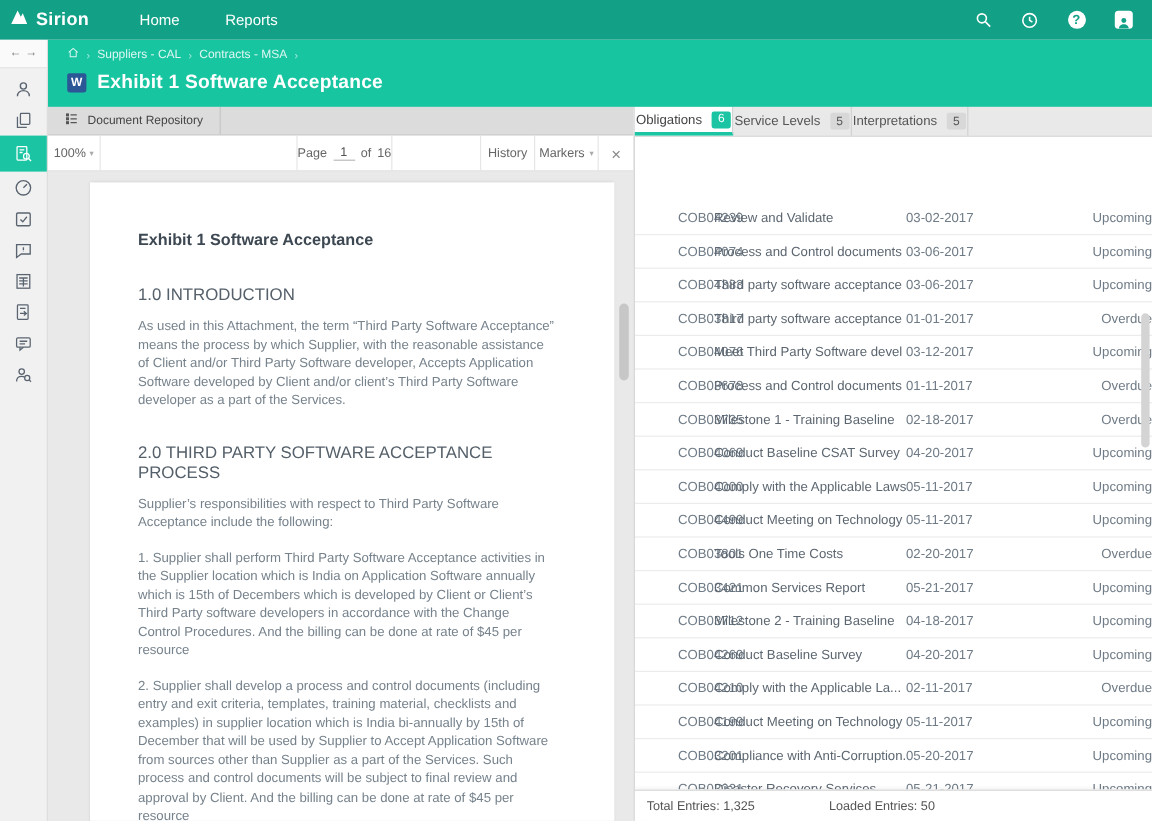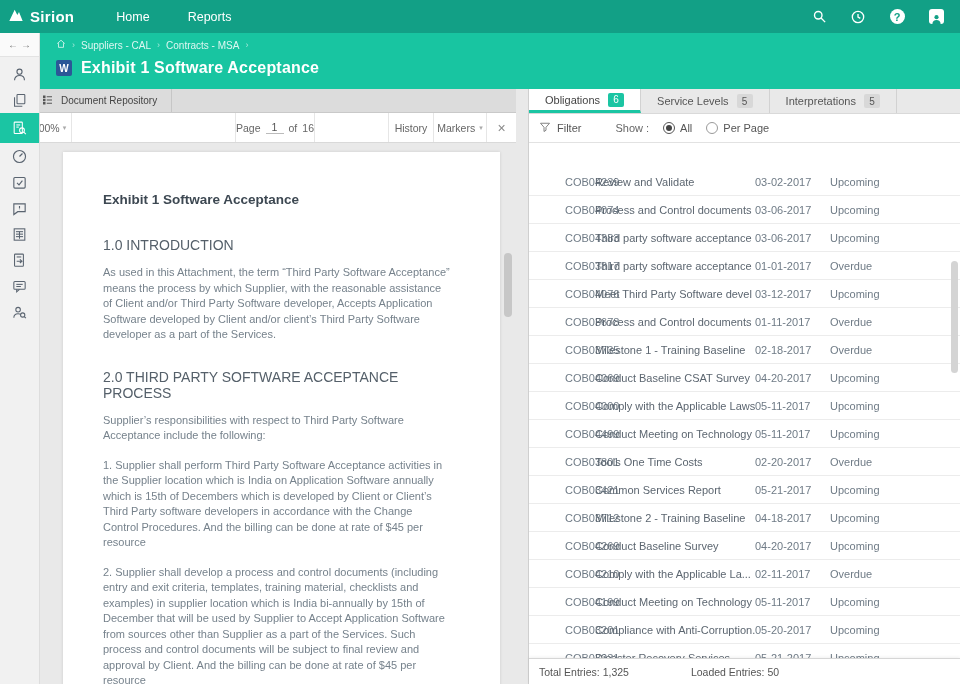--- a/index.html
+++ b/index.html
@@ -27,21 +27,21 @@
   
   .header { position:absolute; top:33px; left:40px; width:920px; height:56px; background:#18c5a1; z-index:10; }
   .breadcrumb { display:flex; align-items:center; gap:6px; padding:6px 0 0 16px; color:rgba(255,255,255,.85); font-size:10px; }
   .crumb { cursor:pointer; }
   .crumb-sep { opacity:.7; font-size:9px; }
   .title-row { display:flex; align-items:center; gap:9px; padding:8px 0 0 16px; }
   .word-icon { width:16px; height:16px; background:#2b5797; border-radius:2px; color:#fff; font-size:10px; font-weight:bold; display:flex; align-items:center; justify-content:center; }
   .page-title { color:#fff; font-size:16px; font-weight:bold; letter-spacing:.2px; }
 
   
-  .doc-panel { position:absolute; top:89px; left:28px; width:488px; bottom:0; background:#e9e9e9; }
+  .doc-panel { position:absolute; top:89px; left:40px; width:488px; bottom:0; background:#e9e9e9; }
   .repo-bar { height:24px; background:#dcdcdc; border-bottom:1px solid #c9c9c9; display:flex; }
   .repo-tab { display:flex; align-items:center; gap:7px; padding:0 14px; border-right:1px solid #c6c6c6; font-size:10px; color:#444; cursor:pointer; }
   .toolbar { height:30px; background:#fff; border-bottom:1px solid #d9d9d9; display:flex; align-items:stretch; font-size:10.5px; color:#666; }
   .tb-sec { display:flex; align-items:center; justify-content:center; border-right:1px solid #e6e6e6; }
   .tb-zoom { width:44px; gap:3px; cursor:pointer; }
   .tb-gap1 { width:164px; }
   .tb-page { width:79px; gap:5px; }
   .tb-gap2 { width:74px; }
   .tb-btn { width:45px; cursor:pointer; }
   .tb-markers { width:53px; gap:4px; cursor:pointer; }
@@ -53,21 +53,21 @@
   .doc-page { position:absolute; top:9px; left:35px; width:437px; height:700px; background:#fff; box-shadow:0 0 3px rgba(0,0,0,.12); padding:40px 50px 20px 40px; }
   .doc-title { font-size:13.5px; font-weight:bold; color:#3d4852; margin-bottom:30px; }
   .doc-heading { font-size:14px; color:#55606a; margin:26px 0 12px; }
   .doc-para { font-size:11px; color:#76828c; line-height:15.5px; margin-bottom:14px; }
   .doc-scroll-track { position:absolute; top:0; bottom:0; right:3px; width:10px; }
   .doc-scroll-thumb { position:absolute; top:110px; right:1px; width:8px; height:64px; background:#c7c7c7; border-radius:5px; cursor:pointer; }
 
   
   .right-panel { position:absolute; top:89px; left:528px; width:432px; bottom:0; background:#fff; border-left:1px solid #cfcfcf; }
   .tabs { height:25px; background:#e9e9e9; display:flex; border-bottom:1px solid #d9d9d9; }
-  .tab { display:flex; align-items:center; gap:8px; padding:0 16px; font-size:11px; color:#555; border-right:1px solid #d2d2d2; cursor:pointer; }
+  .tab { display:flex; align-items:center; gap:8px; padding:0 1px; font-size:11px; color:#555; border-right:1px solid #d2d2d2; cursor:pointer; }
   .tab.active { background:#fff; border-bottom:3px solid #1bc5a3; color:#444; }
   .badge { min-width:16px; height:14px; padding:0 3px; border-radius:2px; background:#d8d8d8; color:#555; font-size:10px; display:flex; align-items:center; justify-content:center; }
   .tab.active .badge { background:#1bc5a3; color:#fff; }
 
   .filter-bar { height:29px; display:flex; align-items:center; padding-left:10px; border-bottom:1px solid #e2e2e2; font-size:11px; color:#555; }
   .filter-btn { display:flex; align-items:center; gap:6px; cursor:pointer; }
   .show-label { margin-left:34px; color:#666; }
   .radio-opt { display:flex; align-items:center; gap:5px; margin-left:14px; cursor:pointer; color:#555; }
   .radio { width:12px; height:12px; border:1px solid #9a9a9a; border-radius:50%; display:flex; align-items:center; justify-content:center; }
   .radio.checked { border-color:#555; }
@@ -77,21 +77,21 @@
   .col-id { width:66px; padding-left:36px; flex:none; }
   .col-title { width:160px; flex:none; white-space:nowrap; overflow:hidden; }
   .col-due { width:75px; flex:none; }
   .col-status { flex:1; white-space:nowrap; overflow:hidden; }
 
   .tbody { position:absolute; top:79px; left:0; right:0; bottom:26px; overflow:hidden; }
   .trow { height:28px; display:flex; align-items:center; border-bottom:1px solid #ececec; font-size:11px; cursor:pointer; }
   .trow .col-id { color:#6f7b86; }
   .trow .col-title { color:#5c6670; }
   .trow .col-due { color:#6f7b86; }
-  .trow .col-status { color:#6f7b86; }
+  .trow .col-status { color:#6f7b86;text-align:right; }
   .table-scroll-thumb { position:absolute; top:3px; right:2px; width:7px; height:112px; background:#d4d4d4; border-radius:4px; cursor:pointer; }
 
   .panel-footer { position:absolute; left:0; right:0; bottom:0; height:26px; background:#fff; border-top:1px solid #d6d6d6; box-shadow:0 -1px 3px rgba(0,0,0,.06); display:flex; align-items:center; padding-left:10px; gap:62px; font-size:10.5px; color:#555; z-index:5; }
 </style>
 </head>
 <body>
 
 <div class="topbar">
   <div class="brand">
     <span>
@@ -312,37 +312,20 @@
     <div class="tab">
       <span>Service Levels</span>
       <span class="badge">5</span>
     </div>
     <div class="tab">
       <span>Interpretations</span>
       <span class="badge">5</span>
     </div>
   </div>
 
-  <div class="filter-bar">
-    <span class="filter-btn">
-      <span><svg width="12" height="12" viewBox="0 0 24 24" fill="none" stroke="#777" stroke-width="1.8">
-            <path d="M3 4.5h18l-7 8v6l-4 2.5v-8.5z"></path>
-          </svg></span>
-      <span>Filter</span>
-    </span>
-    <span class="show-label">Show :</span>
-    <span class="radio-opt">
-      <span class="radio checked"></span>
-      <span>All</span>
-    </span>
-    <span class="radio-opt">
-      <span class="radio"></span>
-      <span>Per Page</span>
-    </span>
-  </div>
 
 
   <div class="tbody">
       <div class="trow">
         <div class="col-id">COB04239</div>
         <div class="col-title">Review and Validate</div>
         <div class="col-due">03-02-2017</div>
         <div class="col-status">Upcoming</div>
       </div>
       <div class="trow">

